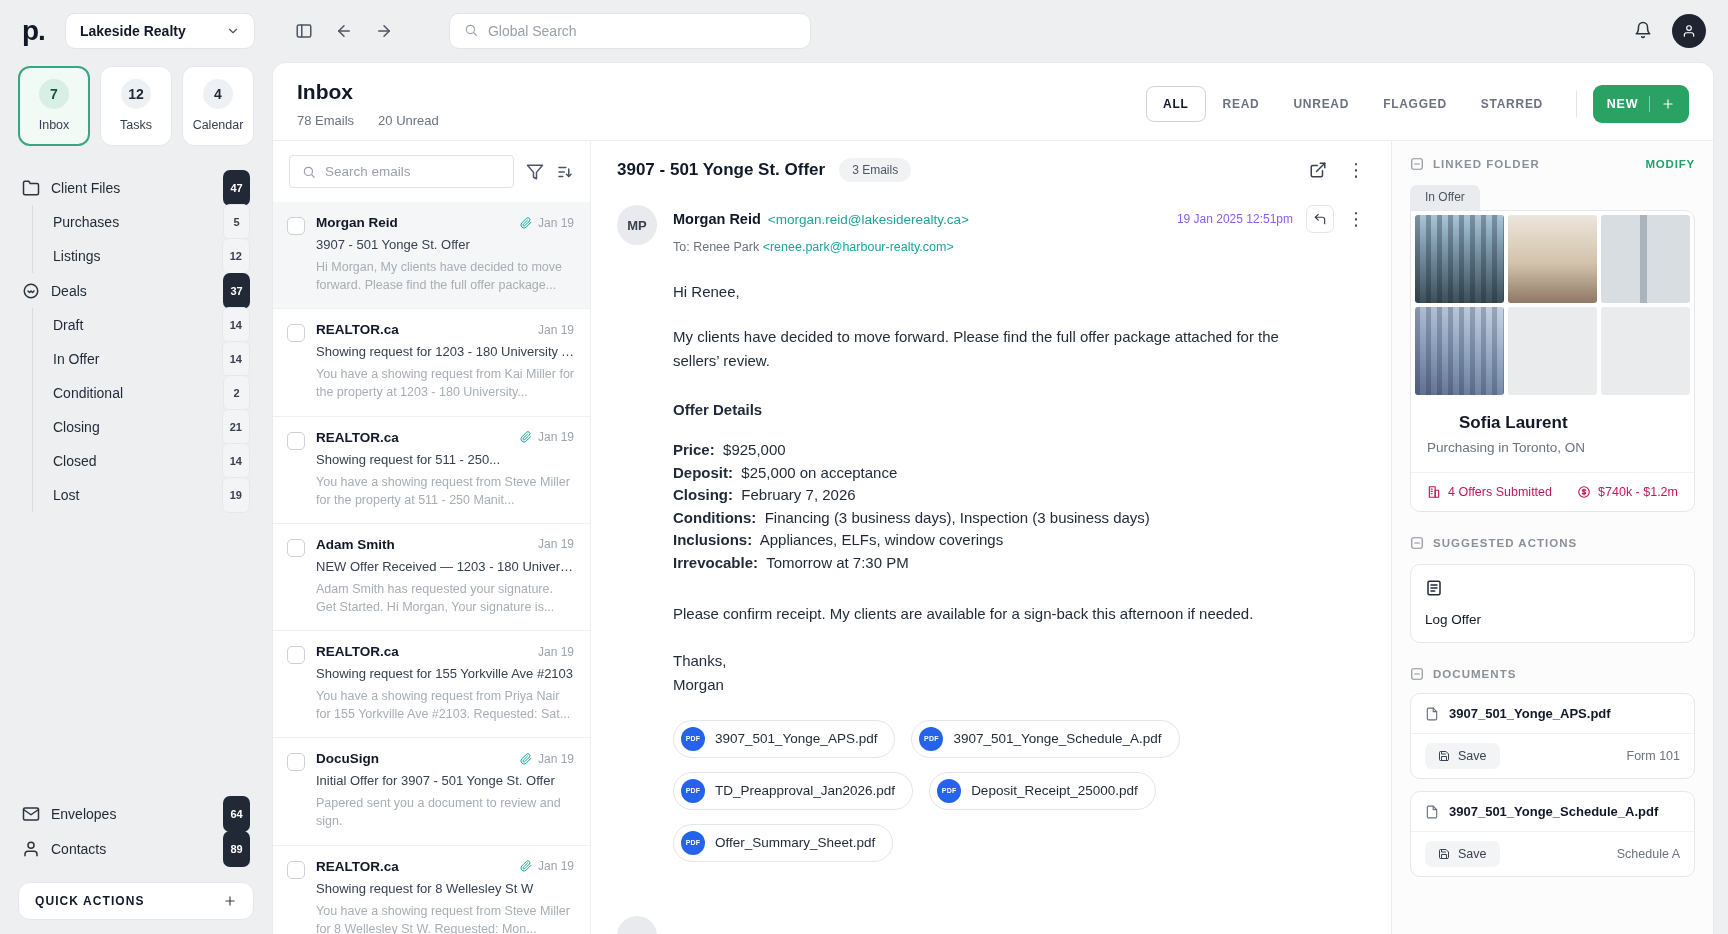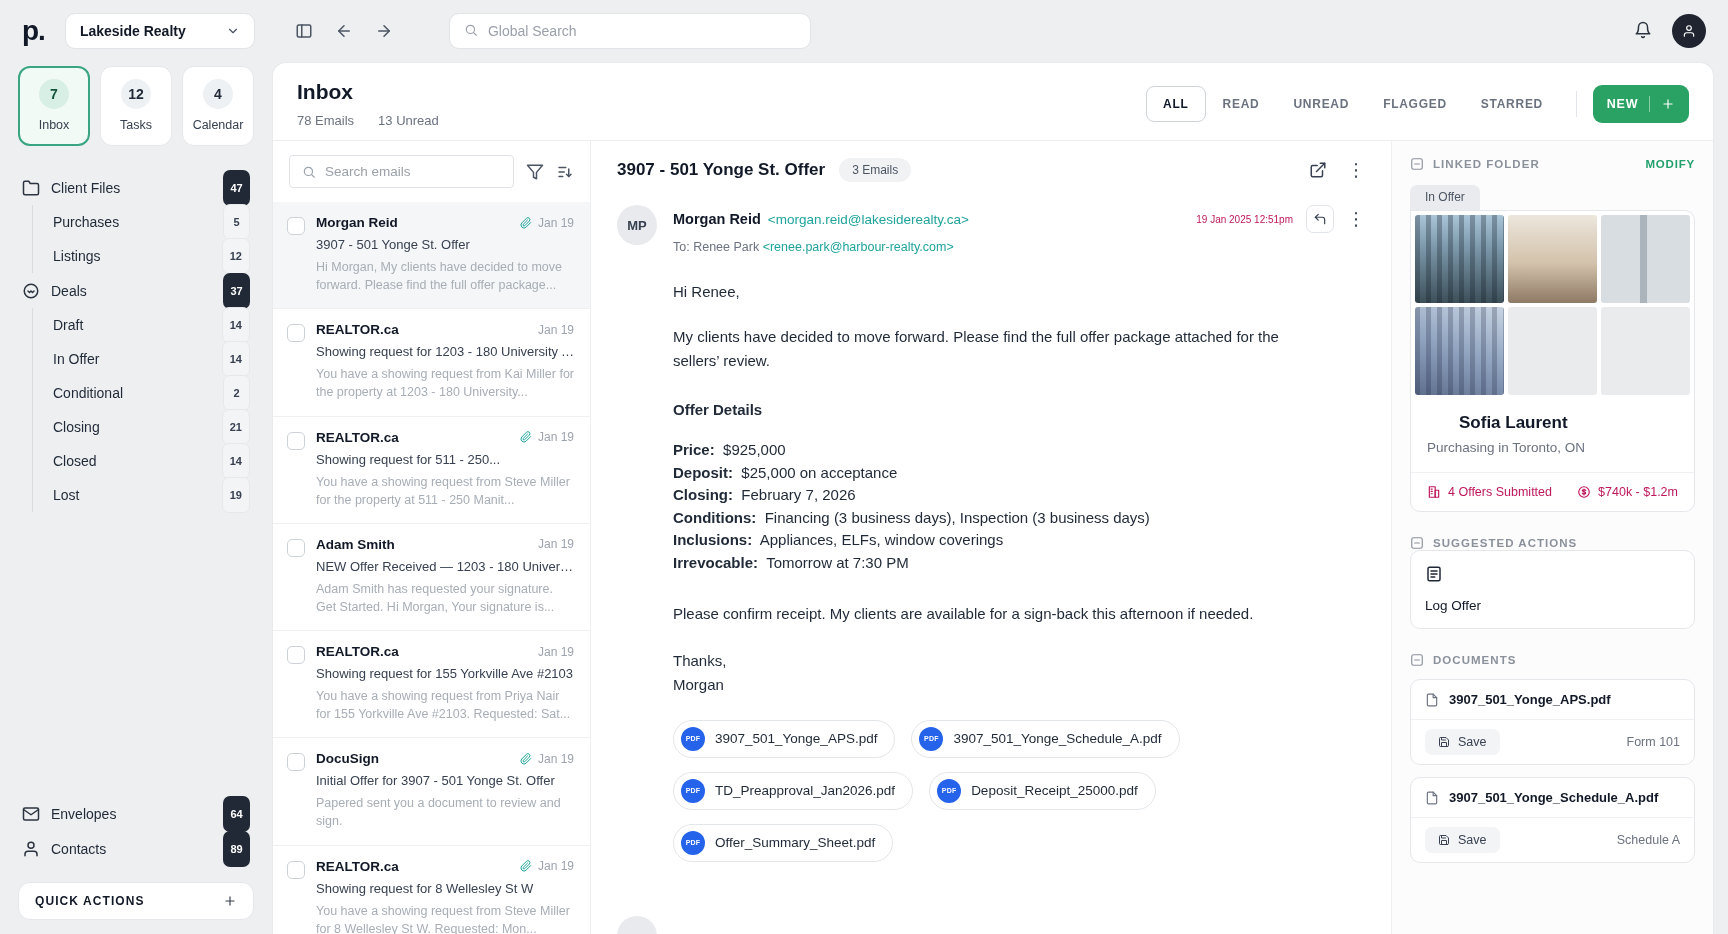--- a/index.html
+++ b/index.html
@@ -89,21 +89,21 @@
   .kebab { font-size:18px; color:#374151; line-height:1; cursor:pointer; }
 
   .msg { padding:8px 26px 0; flex:1; overflow:hidden; position:relative; }
   .msg-head { display:flex; gap:16px; }
   .mavatar { width:40px; height:40px; border-radius:50%; background:#e8eaed; color:#374151; font-size:13px; font-weight:700; display:flex; align-items:center; justify-content:center; flex:none; }
   .mh-text { flex:1; min-width:0; }
   .mh-line1 { display:flex; align-items:center; gap:7px; }
   .mname { font-size:14.5px; font-weight:700; }
   .memail { font-size:13.5px; color:#1fa39b; }
   .mh-right2 { margin-left:auto; display:flex; align-items:center; gap:13px; }
-  .mtime { font-size:10px; color:#be185d; }
+  .mtime { font-size:12px; color:#8b5cf6; }
   .icon-btn { width:28px; height:28px; border:1px solid #e1e4e8; border-radius:7px; display:flex; align-items:center; justify-content:center; color:#374151; cursor:pointer; background:#fff; }
   .mto { margin-top:7px; font-size:12.5px; color:#6b7280; }
   .mto .memail { font-size:12.5px; }
 
   .msg-body { margin:26px 0 0 56px; font-size:15px; color:#1f2937; line-height:1.55; max-width:620px; }
   .msg-body p { margin-bottom:22px; }
   .details-heading { font-weight:700; margin:26px 0 18px; }
   .dline { line-height:1.5; }
   .dline b { font-weight:700; }
   .para2 { margin-top:28px; }
@@ -126,21 +126,21 @@
   .ph-living { background:linear-gradient(180deg,#ece6dc 0%,#d3c2ab 55%,#8e7964 100%); }
   .ph-tower { background:linear-gradient(90deg,#d7dde1 0 44%,#aab4ba 44% 52%,#d7dde1 52% 100%), linear-gradient(180deg,#e3e7ea,#c3ccd2); }
   .ph-dusk { background-image:repeating-linear-gradient(90deg, rgba(30,35,60,.25) 0 5px, rgba(255,255,255,0) 5px 11px), linear-gradient(200deg,#c8d4e3 0%,#90a4c0 50%,#5d6e8d 100%); }
   .client-info { padding:14px 16px 4px; }
   .client-name { font-size:17px; font-weight:700;margin-left:32px; }
   .client-sub { margin-top:7px; font-size:13.5px; color:#6b7280; }
   .stats-row { margin-top:13px; border-top:1px solid #eef0f2; padding:12px 16px; display:flex; justify-content:space-between; align-items:center; font-size:12.5px; color:#be185d; }
   .stat { display:flex; align-items:center; gap:7px; }
 
   .sa-head { margin-top:24px; }
-  .action-cards { display:flex; gap:12px; }
+  .action-cards { display:flex; gap:12px; margin-top:14px; }
   .action-card { flex:1; background:#fff; border:1px solid #e5e7eb; border-radius:10px; padding:14px 14px 15px; cursor:pointer; color:#1f2937; }
   .action-card .alabel { margin-top:15px; font-size:13.5px; color:#111827; }
 
   .doc-head { margin-top:24px; }
   .doc-card { margin-top:12px; background:#fff; border:1px solid #e5e7eb; border-radius:10px; overflow:hidden; }
   .doc-top { padding:12px 14px; display:flex; align-items:center; gap:10px; font-size:13px; font-weight:700; color:#111827; }
   .doc-top .nico { color:#6b7280; display:flex; }
   .doc-bottom { border-top:1px solid #eef0f2; padding:9px 14px; display:flex; align-items:center; justify-content:space-between; }
   .save-chip { display:flex; align-items:center; gap:8px; background:#f3f4f6; border-radius:7px; padding:6px 13px; font-size:12.5px; color:#374151; cursor:pointer; }
   .doc-tag { font-size:12.5px; color:#6b7280; }
@@ -312,21 +312,21 @@
       </div>
     </div>
   </div>
 
   <div class="main-card">
     <div class="main-header">
       <div class="mh-left">
         <div class="title">Inbox</div>
         <div class="mh-meta">
           <span>78 Emails</span>
-          <span>13 Unread</span>
+          <span>20 Unread</span>
         </div>
       </div>
       <div class="mh-right">
         <div class="tab active">ALL</div>
         <div class="tab">READ</div>
         <div class="tab">UNREAD</div>
         <div class="tab">FLAGGED</div>
         <div class="tab">STARRED</div>
         <div class="vdiv"></div>
         <button class="new-btn">

